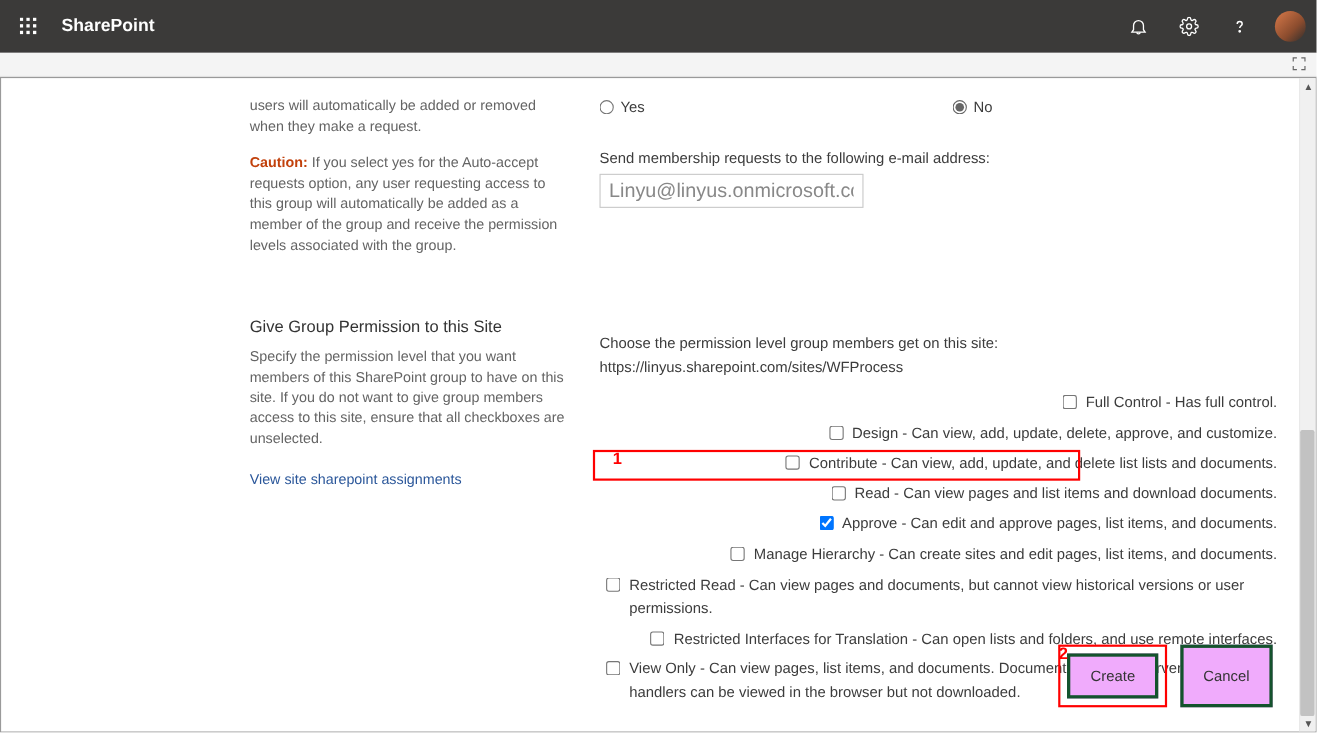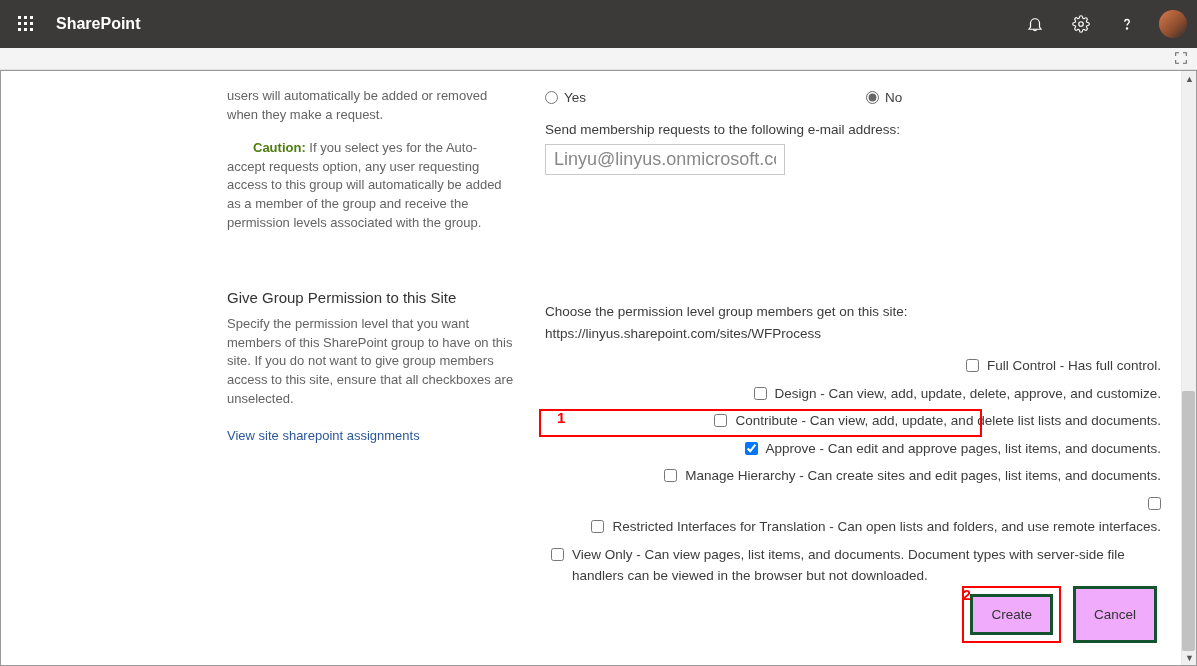--- a/index.html
+++ b/index.html
@@ -96,23 +96,23 @@
     font-size: 9px;
     cursor: pointer;
   }
   .scrollbar-arrow.up { top: 0; }
   .scrollbar-arrow.down { bottom: 0; }
 
   .row { display: flex; }
   .left-col { width: 318px; padding-right: 30px; color: #646464; font-size: 13px; line-height: 1.45; }
   .right-col { flex: 1; font-size: 13.5px; color: #3c3c3c; line-height: 1.6; }
   .section-title { color: #333; font-size: 15px; margin-bottom: 6px; }
-  .caution strong { color: #4d7c0f; margin-left: 26px; }
+  .caution strong { color: #c2410c; }
   .link { color: #2b579a; cursor: pointer; }
-  .radio-row { display: flex; gap: 280px; margin-bottom: 10px; }
+  .radio-row { display: flex; gap: 280px; margin-bottom: 24px; }
   .radio-opt { display: flex; align-items: center; gap: 6px; }
   .radio-opt input { accent-color: #666; }
   .email-input {
     width: 240px;
     border: 1px solid #c8c8c8;
     padding: 4px 8px;
     color: #888;
     background: #fff;
     font-size: 18px;
     margin-top: 4px;
@@ -248,29 +248,34 @@
             </label>
             <label class="perm-item">
               <input type="checkbox" style="">
               <span>Design - Can view, add, update, delete, approve, and customize.</span>
             </label>
             <label class="perm-item">
               <input type="checkbox" style="">
               <span>Contribute - Can view, add, update, and delete list lists and documents.</span>
             </label>
             <label class="perm-item">
+              <input type="checkbox" style="">
+              <span>Read - Can view pages and list items and download documents.</span>
+            </label>
+            <label class="perm-item">
               <input type="checkbox" checked="" style="">
               <span>Approve - Can edit and approve pages, list items, and documents.</span>
             </label>
             <label class="perm-item">
               <input type="checkbox" style="">
               <span>Manage Hierarchy - Can create sites and edit pages, list items, and documents.</span>
             </label>
             <label class="perm-item">
               <input type="checkbox" style="">
+              <span>Restricted Read - Can view pages and documents, but cannot view historical versions or user permissions.</span>
             </label>
             <label class="perm-item">
               <input type="checkbox" style="">
               <span>Restricted Interfaces for Translation - Can open lists and folders, and use remote interfaces.</span>
             </label>
             <label class="perm-item">
               <input type="checkbox" style="">
               <span>View Only - Can view pages, list items, and documents. Document types with server-side file handlers can be viewed in the browser but not downloaded.</span>
             </label>
           </div>

